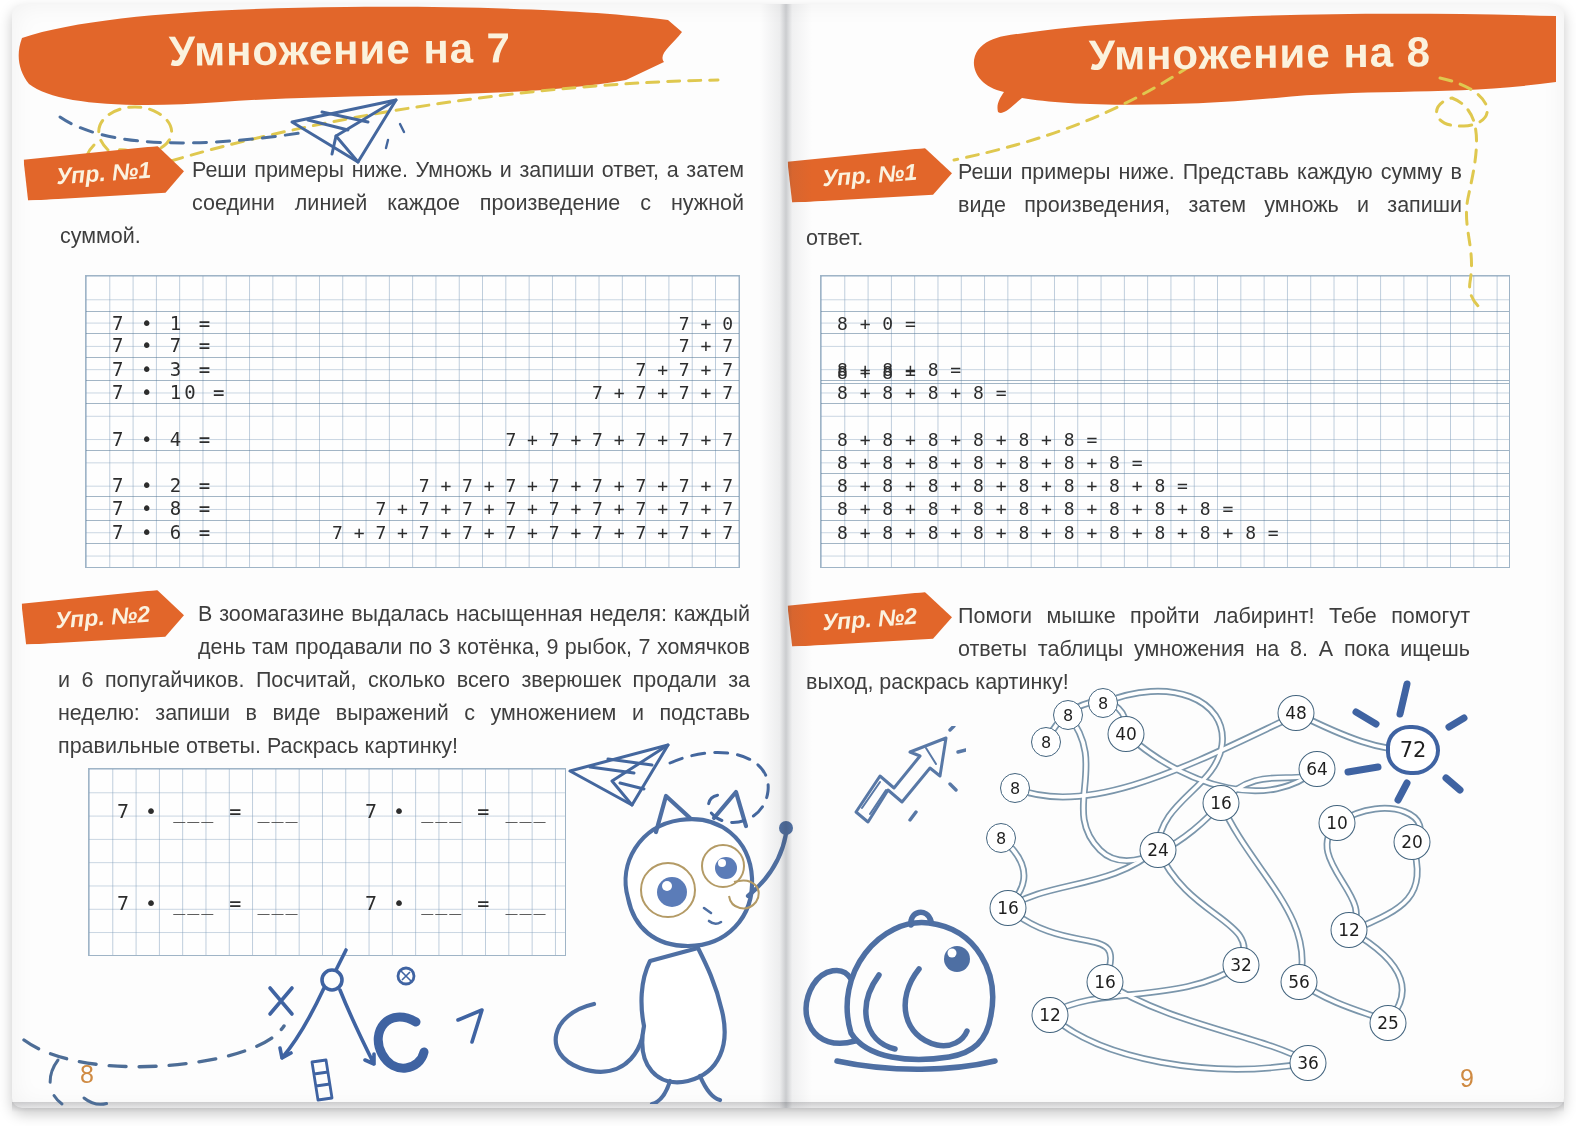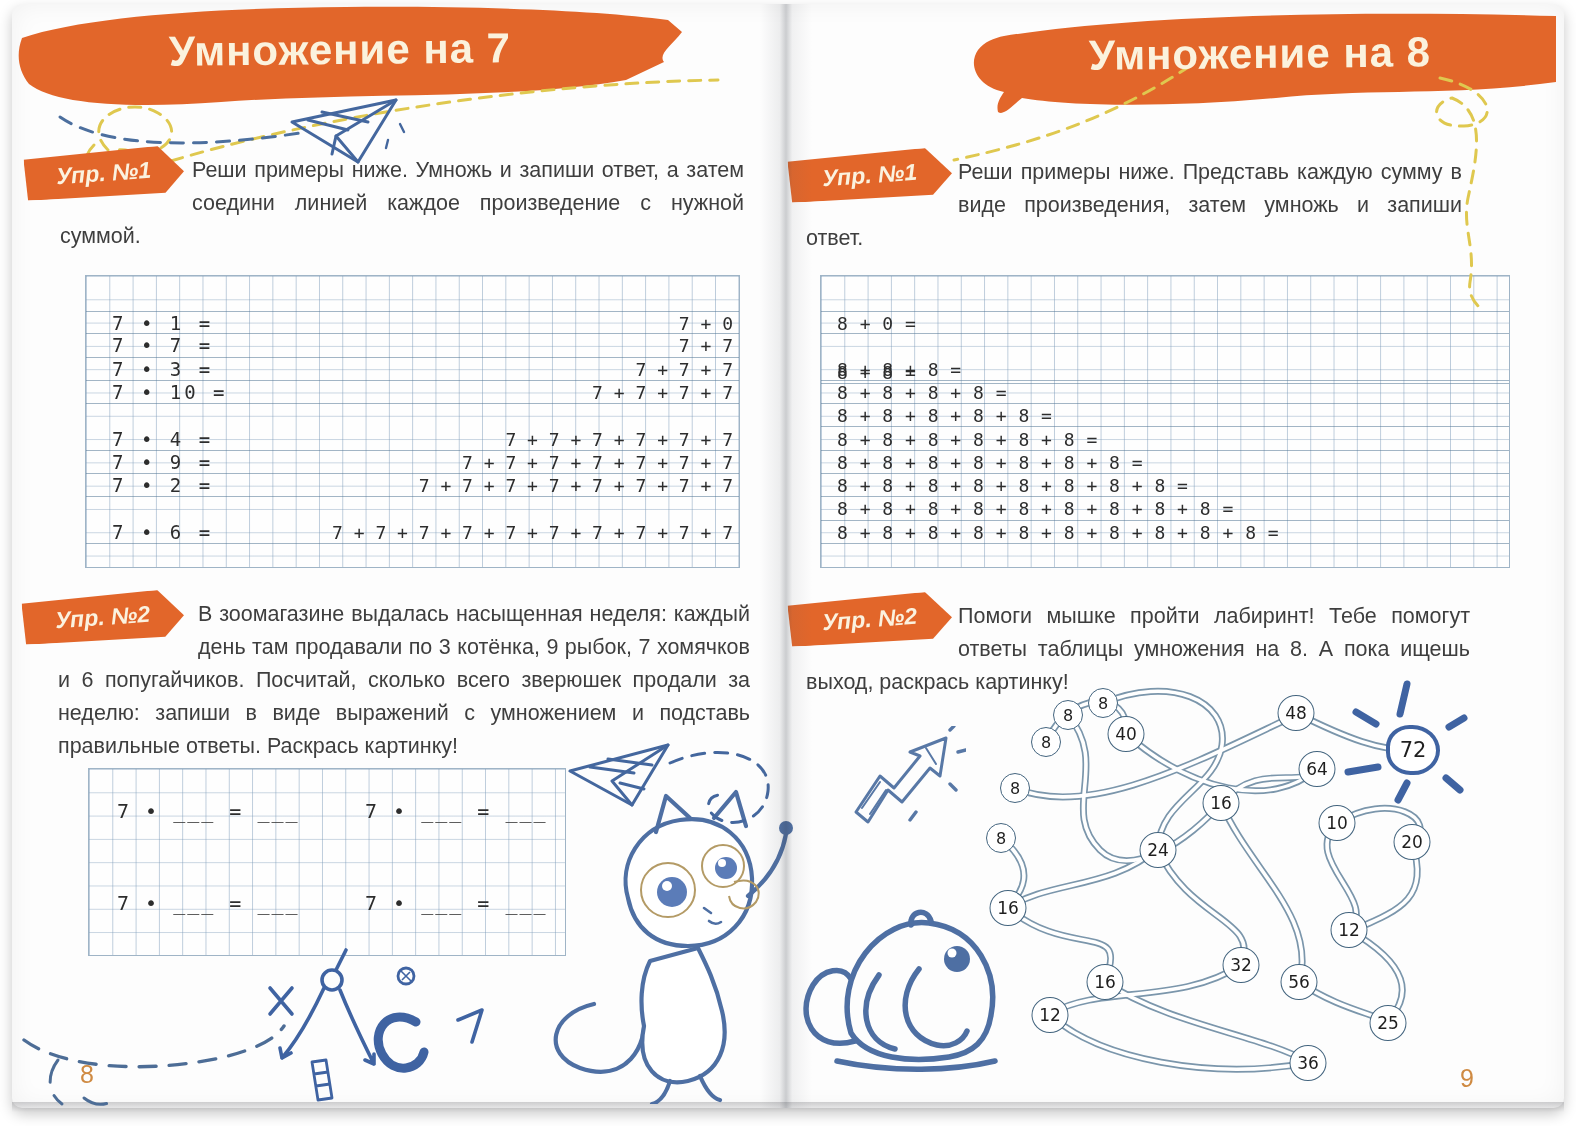--- a/index.html
+++ b/index.html
@@ -107,27 +107,27 @@
         <span class="sum">7 + 7 + 7</span>
       </div>
     <div class="g-row" style="top:104.9px;">
         <span class="prod">7 • 10 =</span>
         <span class="sum">7 + 7 + 7 + 7</span>
       </div>
     <div class="g-row" style="top:151.5px;">
         <span class="prod">7 • 4 =</span>
         <span class="sum">7 + 7 + 7 + 7 + 7 + 7</span>
       </div>
-    <div class="g-row" style="top:174.8px;">
-        <span class="prod">7 • 9 =</span>
-        <span class="sum">7 + 7 + 7 + 7 + 7 + 7 + 7</span>
-      </div>
     <div class="g-row" style="top:198.1px;">
         <span class="prod">7 • 2 =</span>
         <span class="sum">7 + 7 + 7 + 7 + 7 + 7 + 7 + 7</span>
+      </div>
+    <div class="g-row" style="top:221.4px;">
+        <span class="prod">7 • 8 =</span>
+        <span class="sum">7 + 7 + 7 + 7 + 7 + 7 + 7 + 7 + 7</span>
       </div>
     <div class="g-row" style="top:244.7px;">
         <span class="prod">7 • 6 =</span>
         <span class="sum">7 + 7 + 7 + 7 + 7 + 7 + 7 + 7 + 7 + 7</span>
       </div>
   </div>
 
   <div class="tag" style="left:22px;top:592px;width:162px;height:50px;">
     <span>Упр. №2</span>
   </div>
@@ -222,23 +222,20 @@
         <span class="lsum">8 + 0 =</span>
       </div>
     <div class="g-row" style="top:56px;margin-top:29px;">
         <span class="lsum">8 + 8 =</span>
       </div>
     <div class="g-row" style="top:81.6px;">
         <span class="lsum">8 + 8 + 8 =</span>
       </div>
     <div class="g-row" style="top:104.9px;">
         <span class="lsum">8 + 8 + 8 + 8 =</span>
-      </div>
-    <div class="g-row" style="top:128.2px;">
-        <span class="lsum">8 + 8 + 8 + 8 + 8 =</span>
       </div>
     <div class="g-row" style="top:151.5px;">
         <span class="lsum">8 + 8 + 8 + 8 + 8 + 8 =</span>
       </div>
     <div class="g-row" style="top:174.8px;">
         <span class="lsum">8 + 8 + 8 + 8 + 8 + 8 + 8 =</span>
       </div>
     <div class="g-row" style="top:198.1px;">
         <span class="lsum">8 + 8 + 8 + 8 + 8 + 8 + 8 + 8 =</span>
       </div>

